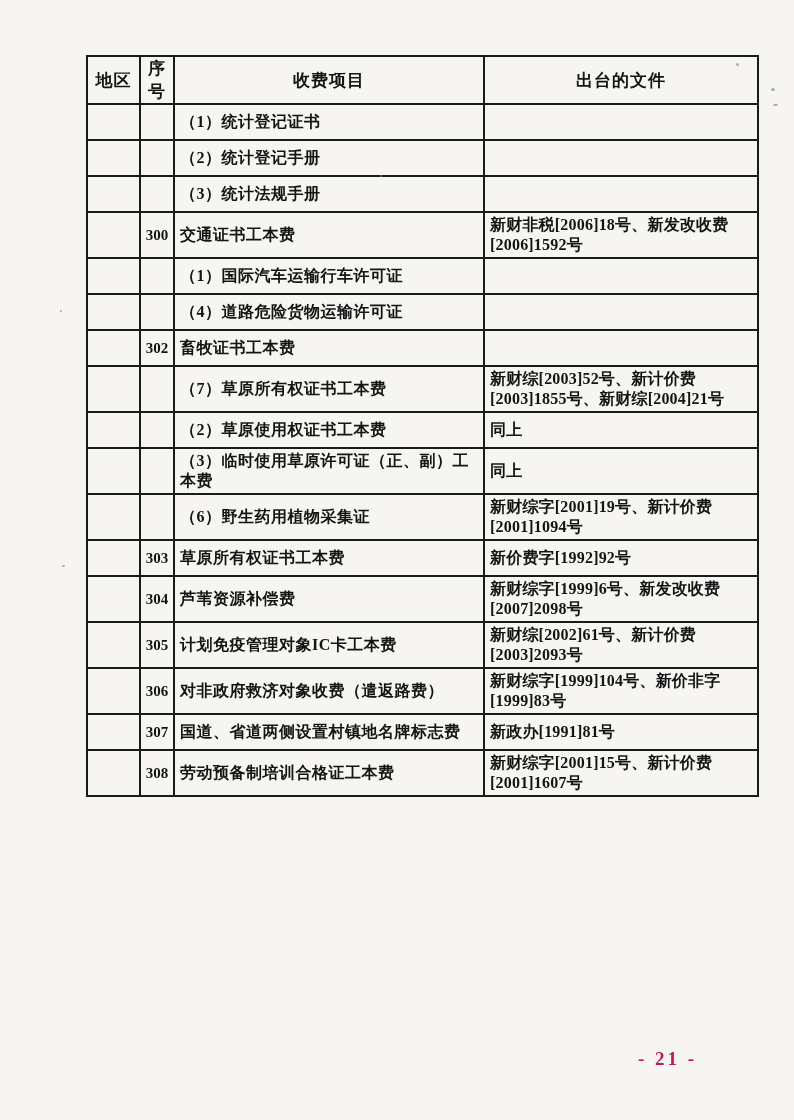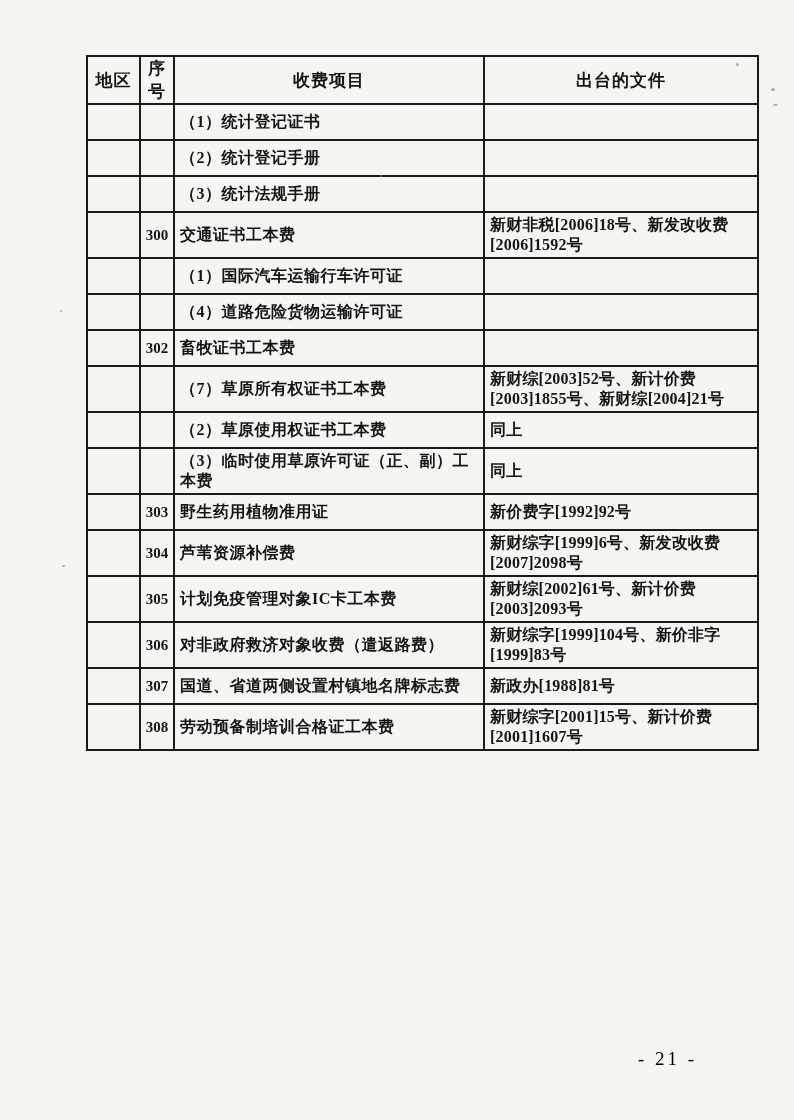--- a/index.html
+++ b/index.html
@@ -42,22 +42,22 @@
   col.c-num{width:34px;}
   col.c-item{width:310px;}
   col.c-doc{width:274px;}
   td.c-num{text-align:center;padding:2px 1px;font-size:15px;letter-spacing:0;}
   td.c-doc{letter-spacing:0.2px;}
   .page-number{
     position:absolute;
     left:638px;top:1048px;
     font-size:19px;
     letter-spacing:3px;
-    font-weight:normal;
-    color:#000000;
+    font-weight:bold;
+    color:#be185d;
   }
   .speck{position:absolute;background:#8d8d88;border-radius:50%;opacity:.7;}
   .s1{left:771px;top:88px;width:4px;height:3px;}
   .s2{left:773px;top:104px;width:5px;height:2px;}
   .s3{left:736px;top:63px;width:3px;height:3px;}
   .s4{left:60px;top:310px;width:2px;height:2px;}
   .s5{left:62px;top:565px;width:3px;height:2px;}
   .s6{left:380px;top:175px;width:2px;height:2px;}
 </style>
 </head>
@@ -136,22 +136,28 @@
           <td class="c-doc">同上</td>
         </tr>
         <tr>
           <td class="c-region"></td>
           <td class="c-num"></td>
           <td class="c-item">（3）临时使用草原许可证（正、副）工本费</td>
           <td class="c-doc">同上</td>
         </tr>
         <tr>
           <td class="c-region"></td>
+          <td class="c-num"></td>
+          <td class="c-item">（6）野生药用植物采集证</td>
+          <td class="c-doc">新财综字[2001]19号、新计价费[2001]1094号</td>
+        </tr>
+        <tr>
+          <td class="c-region"></td>
           <td class="c-num">303</td>
-          <td class="c-item">野生药用植物准用证</td>
+          <td class="c-item">草原所有权证书工本费</td>
           <td class="c-doc">新价费字[1992]92号</td>
         </tr>
         <tr>
           <td class="c-region"></td>
           <td class="c-num">304</td>
           <td class="c-item">芦苇资源补偿费</td>
           <td class="c-doc">新财综字[1999]6号、新发改收费[2007]2098号</td>
         </tr>
         <tr>
           <td class="c-region"></td>
@@ -162,21 +168,21 @@
         <tr>
           <td class="c-region"></td>
           <td class="c-num">306</td>
           <td class="c-item">对非政府救济对象收费（遣返路费）</td>
           <td class="c-doc">新财综字[1999]104号、新价非字[1999]83号</td>
         </tr>
         <tr>
           <td class="c-region"></td>
           <td class="c-num">307</td>
           <td class="c-item">国道、省道两侧设置村镇地名牌标志费</td>
-          <td class="c-doc">新政办[1988]81号</td>
+          <td class="c-doc">新政办[1991]81号</td>
         </tr>
         <tr>
           <td class="c-region"></td>
           <td class="c-num">308</td>
           <td class="c-item">劳动预备制培训合格证工本费</td>
           <td class="c-doc">新财综字[2001]15号、新计价费[2001]1607号</td>
         </tr>
       </tbody>
   </table>
 

